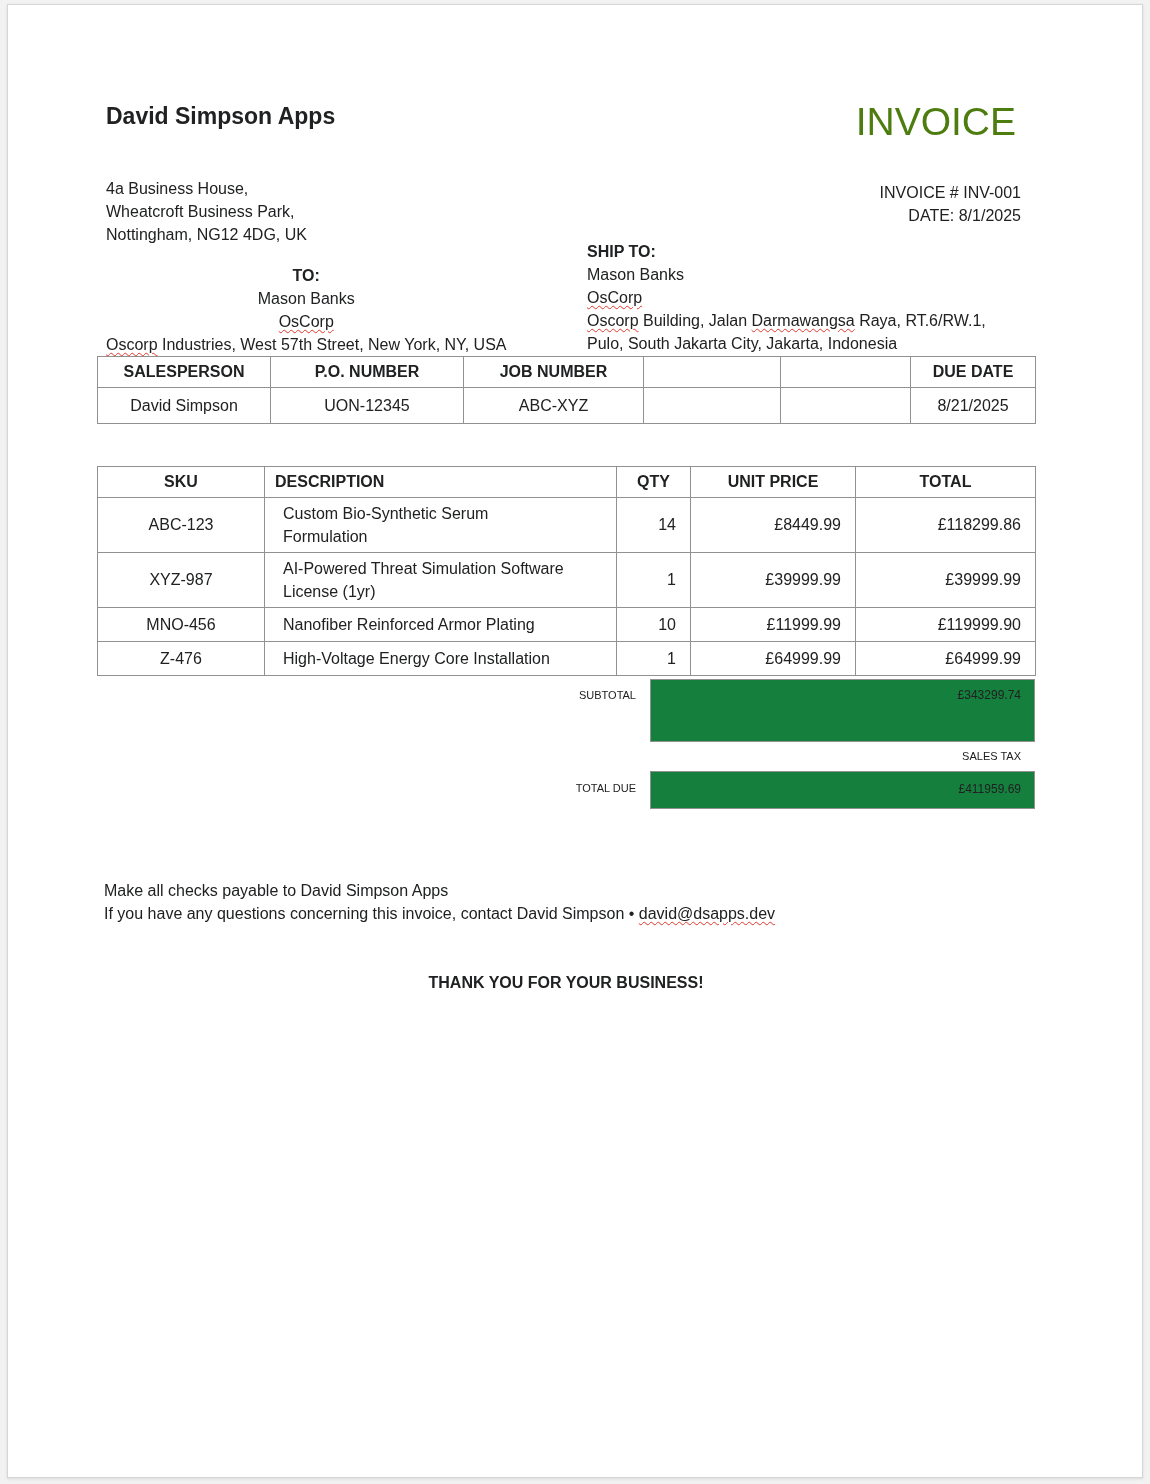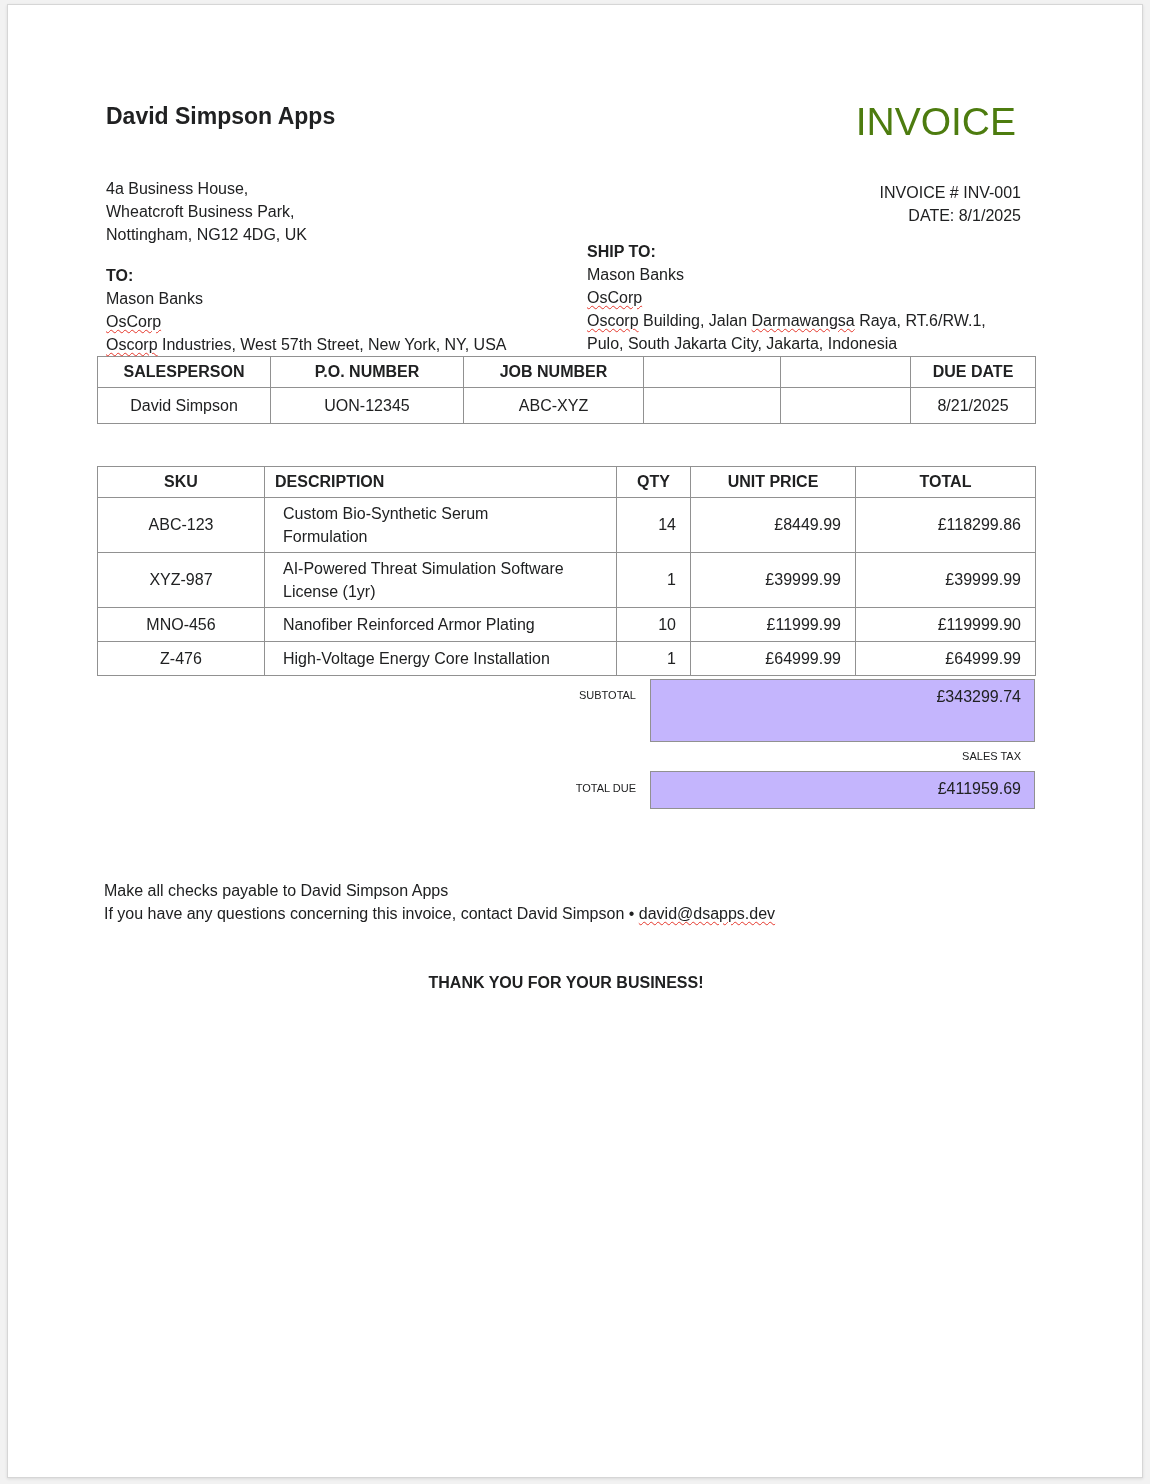--- a/index.html
+++ b/index.html
@@ -37,21 +37,21 @@
   .addr{
     position:absolute;left:9px;top:172px;
     font-size:16px;line-height:23px;
   }
   .meta{
     position:absolute;right:14px;top:176px;
     font-size:16px;line-height:23px;text-align:right;
   }
   .to-block{
     position:absolute;left:9px;top:259px;
-    font-size:16px;line-height:23px;
+    font-size:16px;line-height:23px;text-align:center;
   }
   .ship-block{
     position:absolute;left:490px;top:235px;
     font-size:16px;line-height:23px;
   }
   .blk-heading{font-weight:700;}
   
   .sp{
     text-decoration:underline;
     text-decoration-style:wavy;
@@ -84,22 +84,22 @@
   .trow{display:flex;}
   .trow.t2,.trow.t3{margin-top:-1px;}
   .tlabel{
     flex:1;text-align:right;padding-right:14px;
     font-size:11px;
   }
   .tbox{
     width:370px;
     border:1px solid #919191;
     text-align:right;padding-right:13px;
-    font-size:16px;
-    background:#c4b5fd;
+    font-size:12px;
+    background:#15803d;
   }
   .t1 .tbox{height:53px;padding-top:8px;box-sizing:content-box;}
   .t1 .tlabel{padding-top:10px;}
   .t2 .tbox{height:31px;line-height:31px;}
   .t2 .tlabel{line-height:31px;}
   .t3 .tbox{height:36px;line-height:34px;}
   .t3 .tlabel{line-height:34px;}
   
   .notes{
     margin-top:70px;margin-left:7px;

